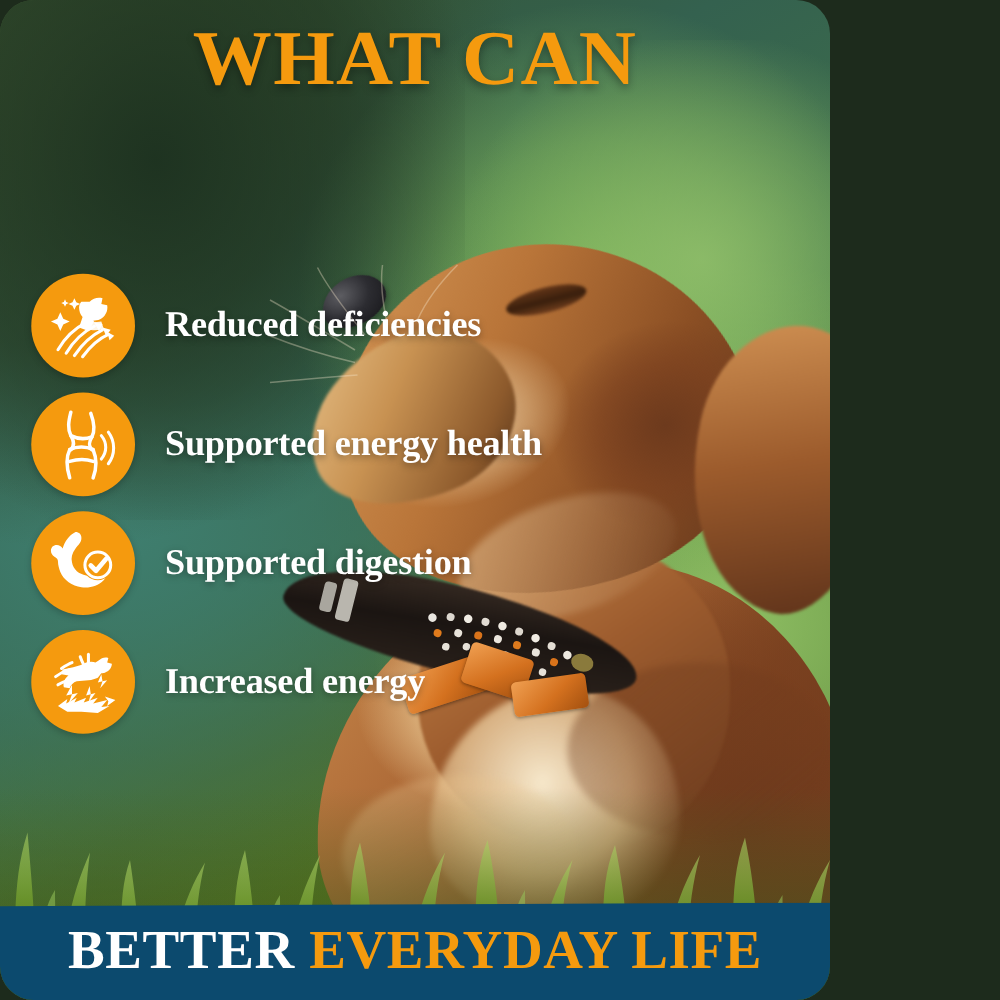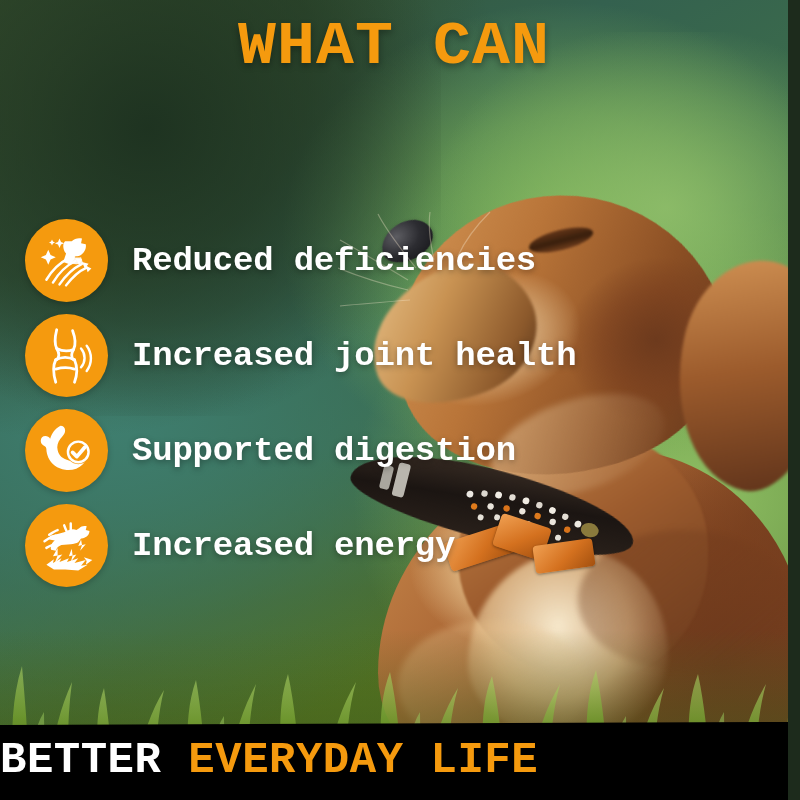--- a/index.html
+++ b/index.html
@@ -3,25 +3,26 @@
 <meta charset="utf-8">
 <title>What Can You Expect</title>
 <style>
   html, body {
     margin: 0;
     padding: 0;
     background: #1d2b1c;
   }
   #poster {
     position: relative;
-    width: 788px;
+    width: 664px;
     height: 800px;
     overflow: hidden;
-    font-family: Liberation Mono, monospace;
+    font-family: Liberation Serif, serif;
     user-select: none;
+    border-radius: 27px;
   }
 
   
   .bg-base {
     position: absolute;
     inset: 0;
     background:
       radial-gradient(ellipse 55% 45% at 72% 30%, #7fb457 0%, rgba(127,180,87,0.55) 35%, rgba(90,140,70,0) 66%),
       radial-gradient(ellipse 60% 50% at 88% 62%, #8fbf63 0%, rgba(143,191,99,0.5) 40%, rgba(120,160,80,0) 72%),
       radial-gradient(ellipse 70% 60% at 8% 8%, #3a5230 0%, rgba(48,70,40,0.7) 45%, rgba(40,60,36,0) 78%),
@@ -226,38 +227,39 @@
     justify-content: center;
     box-shadow: 0 2px 6px rgba(0,0,0,0.22);
   }
   .badge svg {
     width: 60px;
     height: 60px;
     display: block;
   }
   .benefit-label {
     margin-left: 24px;
-    font-size: 34px;
+    font-size: 29px;
     font-weight: 700;
     color: #ffffff;
     letter-spacing: -0.2px;
     text-shadow: 0 2px 6px rgba(0,0,0,0.35);
     white-space: nowrap;
   }
 
   
   .banner {
     position: absolute;
     left: 0; right: 0;
     bottom: 0;
     height: 78px;
-    background: #000000;
+    background: #0c4a6e;
     clip-path: polygon(0 3px, 100% 0, 100% 100%, 0 100%);
     display: flex;
     align-items: center;
+    justify-content: center;
   }
   .banner-inner {
     font-size: 44px;
     font-weight: 700;
     letter-spacing: 0.5px;
     line-height: 1;
     white-space: nowrap;
     transform: translateY(-1px);
   }
   .banner-white { color: #ffffff; }
@@ -423,21 +425,21 @@
             <path d="M20 36 C 17 42, 17 50, 20 60"></path>
             <path d="M40 36 C 43 43, 43 52, 40 60"></path>
             <path d="M20 46 C 27 44, 34 44, 40 46"></path>
           </g>
           <g fill="none" stroke="#ffffff" stroke-width="2.6" stroke-linecap="round">
             <path d="M47 24 C 52 30, 52 38, 47 44"></path>
             <path d="M53 21 C 59 29, 59 40, 53 48"></path>
           </g>
         </svg>
       </div>
-      <div class="benefit-label">Increased joint health</div>
+      <div class="benefit-label">Supported energy health</div>
     </div>
 
     <div class="benefit-row">
       <div class="badge">
         <svg viewBox="0 0 64 64">
           <path fill="#ffffff" d="M25 5c3 0 5 2 5 5 0 4-3 6-5 9-3 4-4 8-3 12 1 6 6 10 12 11 5 1 9 0 12-3 2-2 3-5 3-8h6c0 6-2 11-6 15-5 5-12 7-19 6-8-1-15-6-18-13-1-3-2-6-2-9 0-2-1-3-3-4-2-1-3-3-3-5 0-3 2-5 5-5 2 0 4 1 5 3 2-6 5-11 11-14z"></path>
           <circle cx="44" cy="33" r="13" fill="#f59a0e"></circle>
           <circle cx="44" cy="33" r="11" fill="none" stroke="#ffffff" stroke-width="2.6"></circle>
           <path d="M38 33.5l4.5 4.5L51 28" fill="none" stroke="#ffffff" stroke-width="4" stroke-linecap="round" stroke-linejoin="round"></path>
         </svg>

